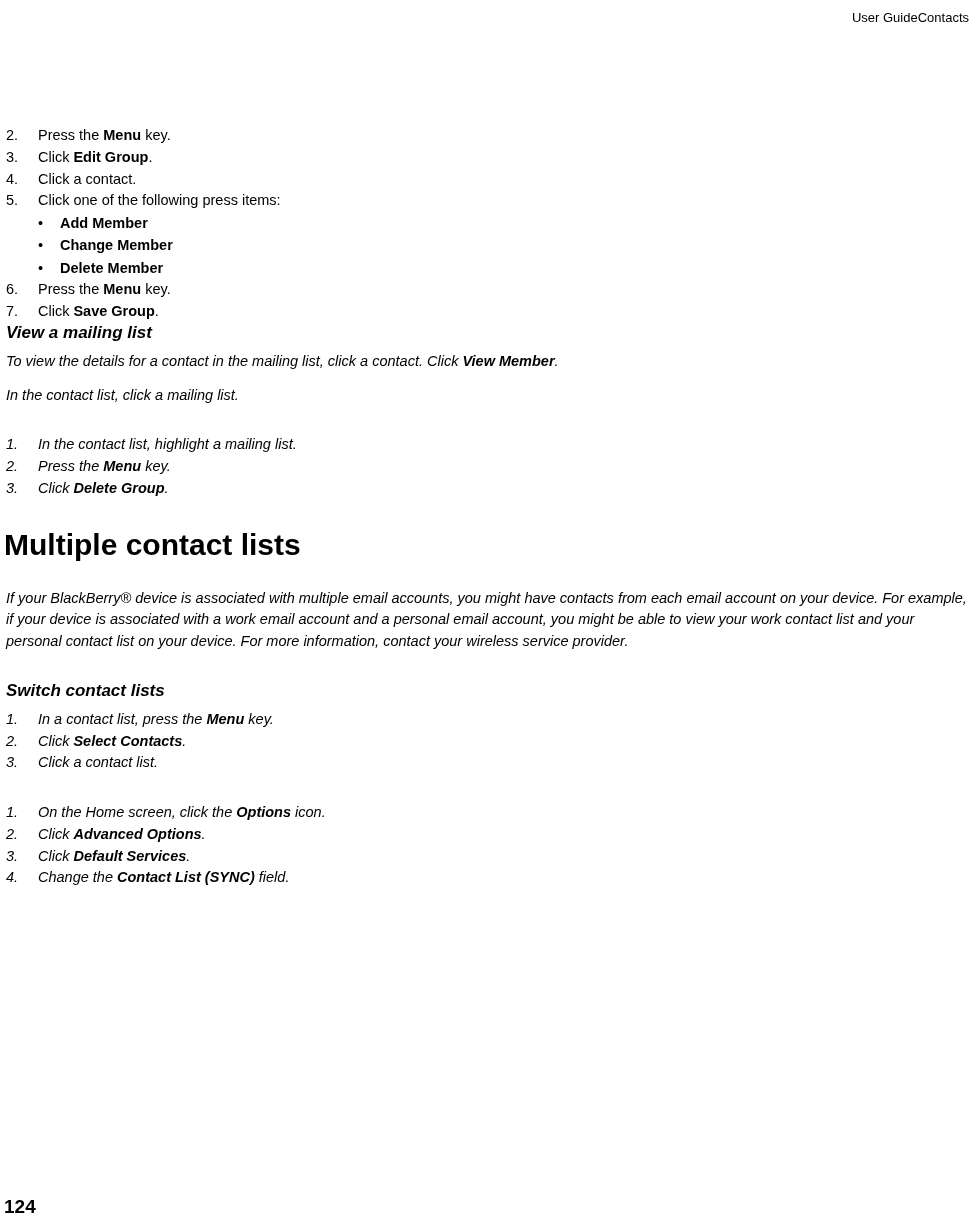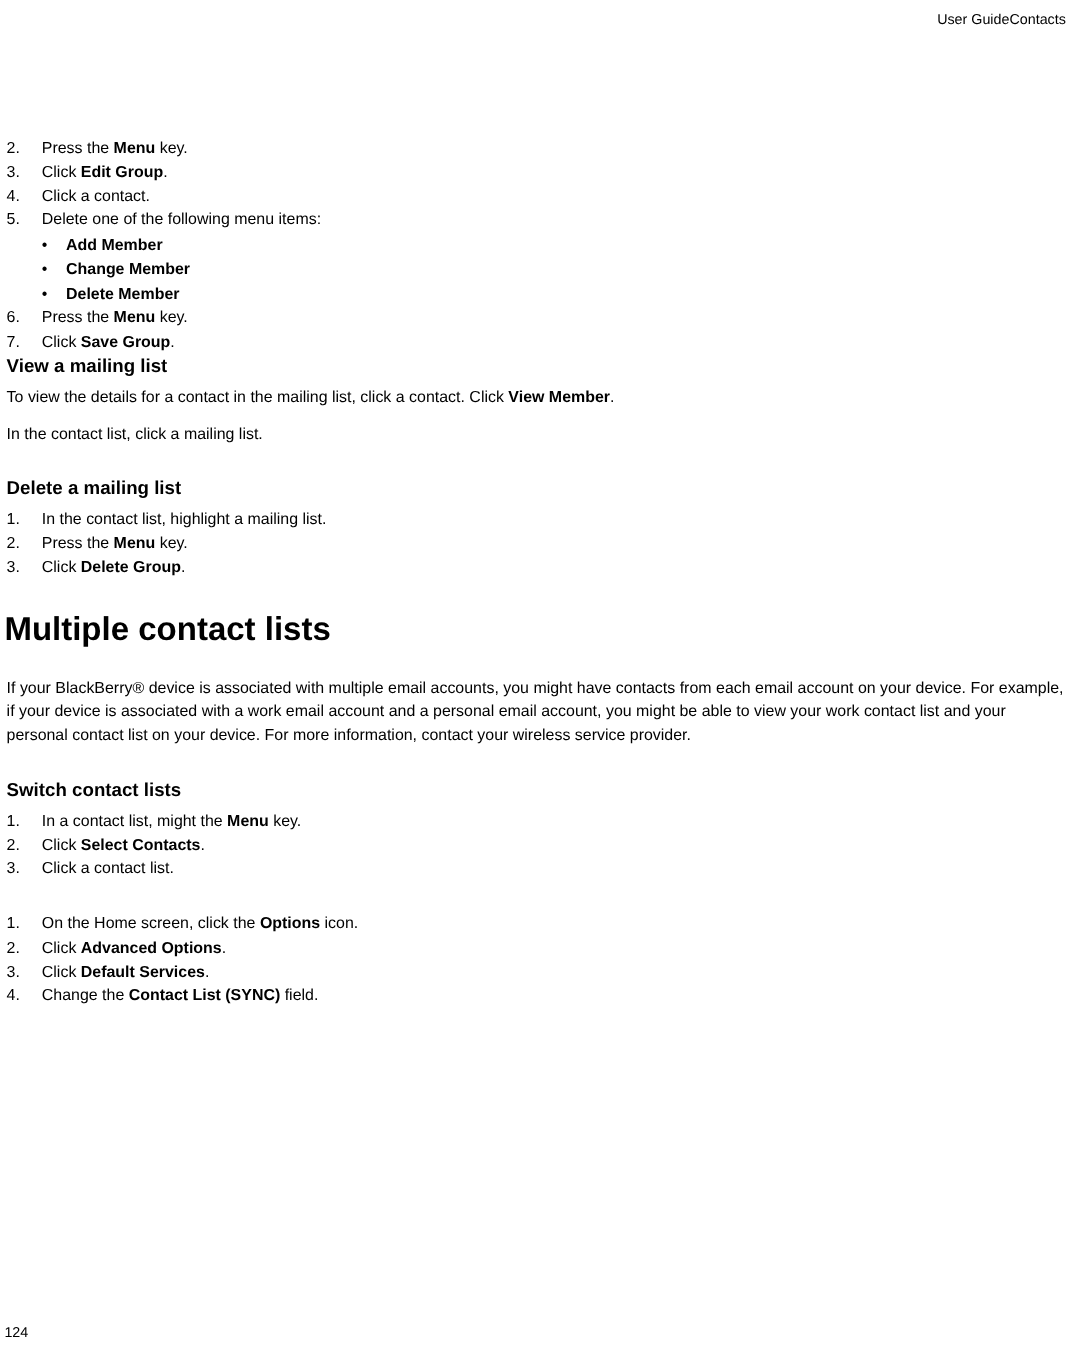--- a/index.html
+++ b/index.html
@@ -76,26 +76,28 @@
     }
     h2 {
       font-size: 30px;
       font-weight: bold;
       margin-top: 28px;
       margin-bottom: 26px;
       margin-left: -2px;
     }
     .section {
       margin-bottom: 28px;
+      font-style: italic;
     }
     .page-number {
       position: absolute;
       bottom: 10px;
       left: 4px;
-      font-size: 13px;
+      font-size: 19px;
+      font-weight: bold;
     }
   </style>
 </head>
 <body>
 
 <div class="header">
   <span>User Guide</span>
   <span>Contacts</span>
 </div>
 
@@ -109,21 +111,21 @@
     <li>
       <span class="num">3.</span>
       <span class="text"><span>Click </span><span class="bold">Edit Group</span><span>.</span></span>
     </li>
     <li>
       <span class="num">4.</span>
       <span class="text">Click a contact.</span>
     </li>
     <li>
       <span class="num">5.</span>
-      <span class="text">Delete one of the following menu items:</span>
+      <span class="text">Click one of the following press items:</span>
     </li>
   </ol>
   <ul class="bullets">
     <li>
         <span class="dot">•</span>
         <span class="bold">Add Member</span>
       </li>
     <li>
         <span class="dot">•</span>
         <span class="bold">Change Member</span>
@@ -145,21 +147,20 @@
   </ol>
 
 
   <div class="section">
     <h3>View a mailing list</h3>
     <p class="body"><span>To view the details for a contact in the mailing list, click a contact. Click </span><span class="bold">View Member</span><span>.</span></p>
     <p class="body">In the contact list, click a mailing list.</p>
   </div>
 
   <div class="section">
-    <h3>Delete a mailing list</h3>
     <ol>
       <li>
         <span class="num">1.</span>
         <span class="text">In the contact list, highlight a mailing list.</span>
       </li>
       <li>
         <span class="num">2.</span>
         <span class="text"><span>Press the </span><span class="bold">Menu</span><span> key.</span></span>
       </li>
       <li>
@@ -173,21 +174,21 @@
 
   <div class="section">
     <p class="body">If your BlackBerry® device is associated with multiple email accounts, you might have contacts from each email account on your device. For example, if your device is associated with a work email account and a personal email account, you might be able to view your work contact list and your personal contact list on your device. For more information, contact your wireless service provider.</p>
   </div>
 
   <div class="section">
     <h3>Switch contact lists</h3>
     <ol>
       <li>
         <span class="num">1.</span>
-        <span class="text"><span>In a contact list, might the </span><span class="bold">Menu</span><span> key.</span></span>
+        <span class="text"><span>In a contact list, press the </span><span class="bold">Menu</span><span> key.</span></span>
       </li>
       <li>
         <span class="num">2.</span>
         <span class="text"><span>Click </span><span class="bold">Select Contacts</span><span>.</span></span>
       </li>
       <li>
         <span class="num">3.</span>
         <span class="text">Click a contact list.</span>
       </li>
     </ol>

